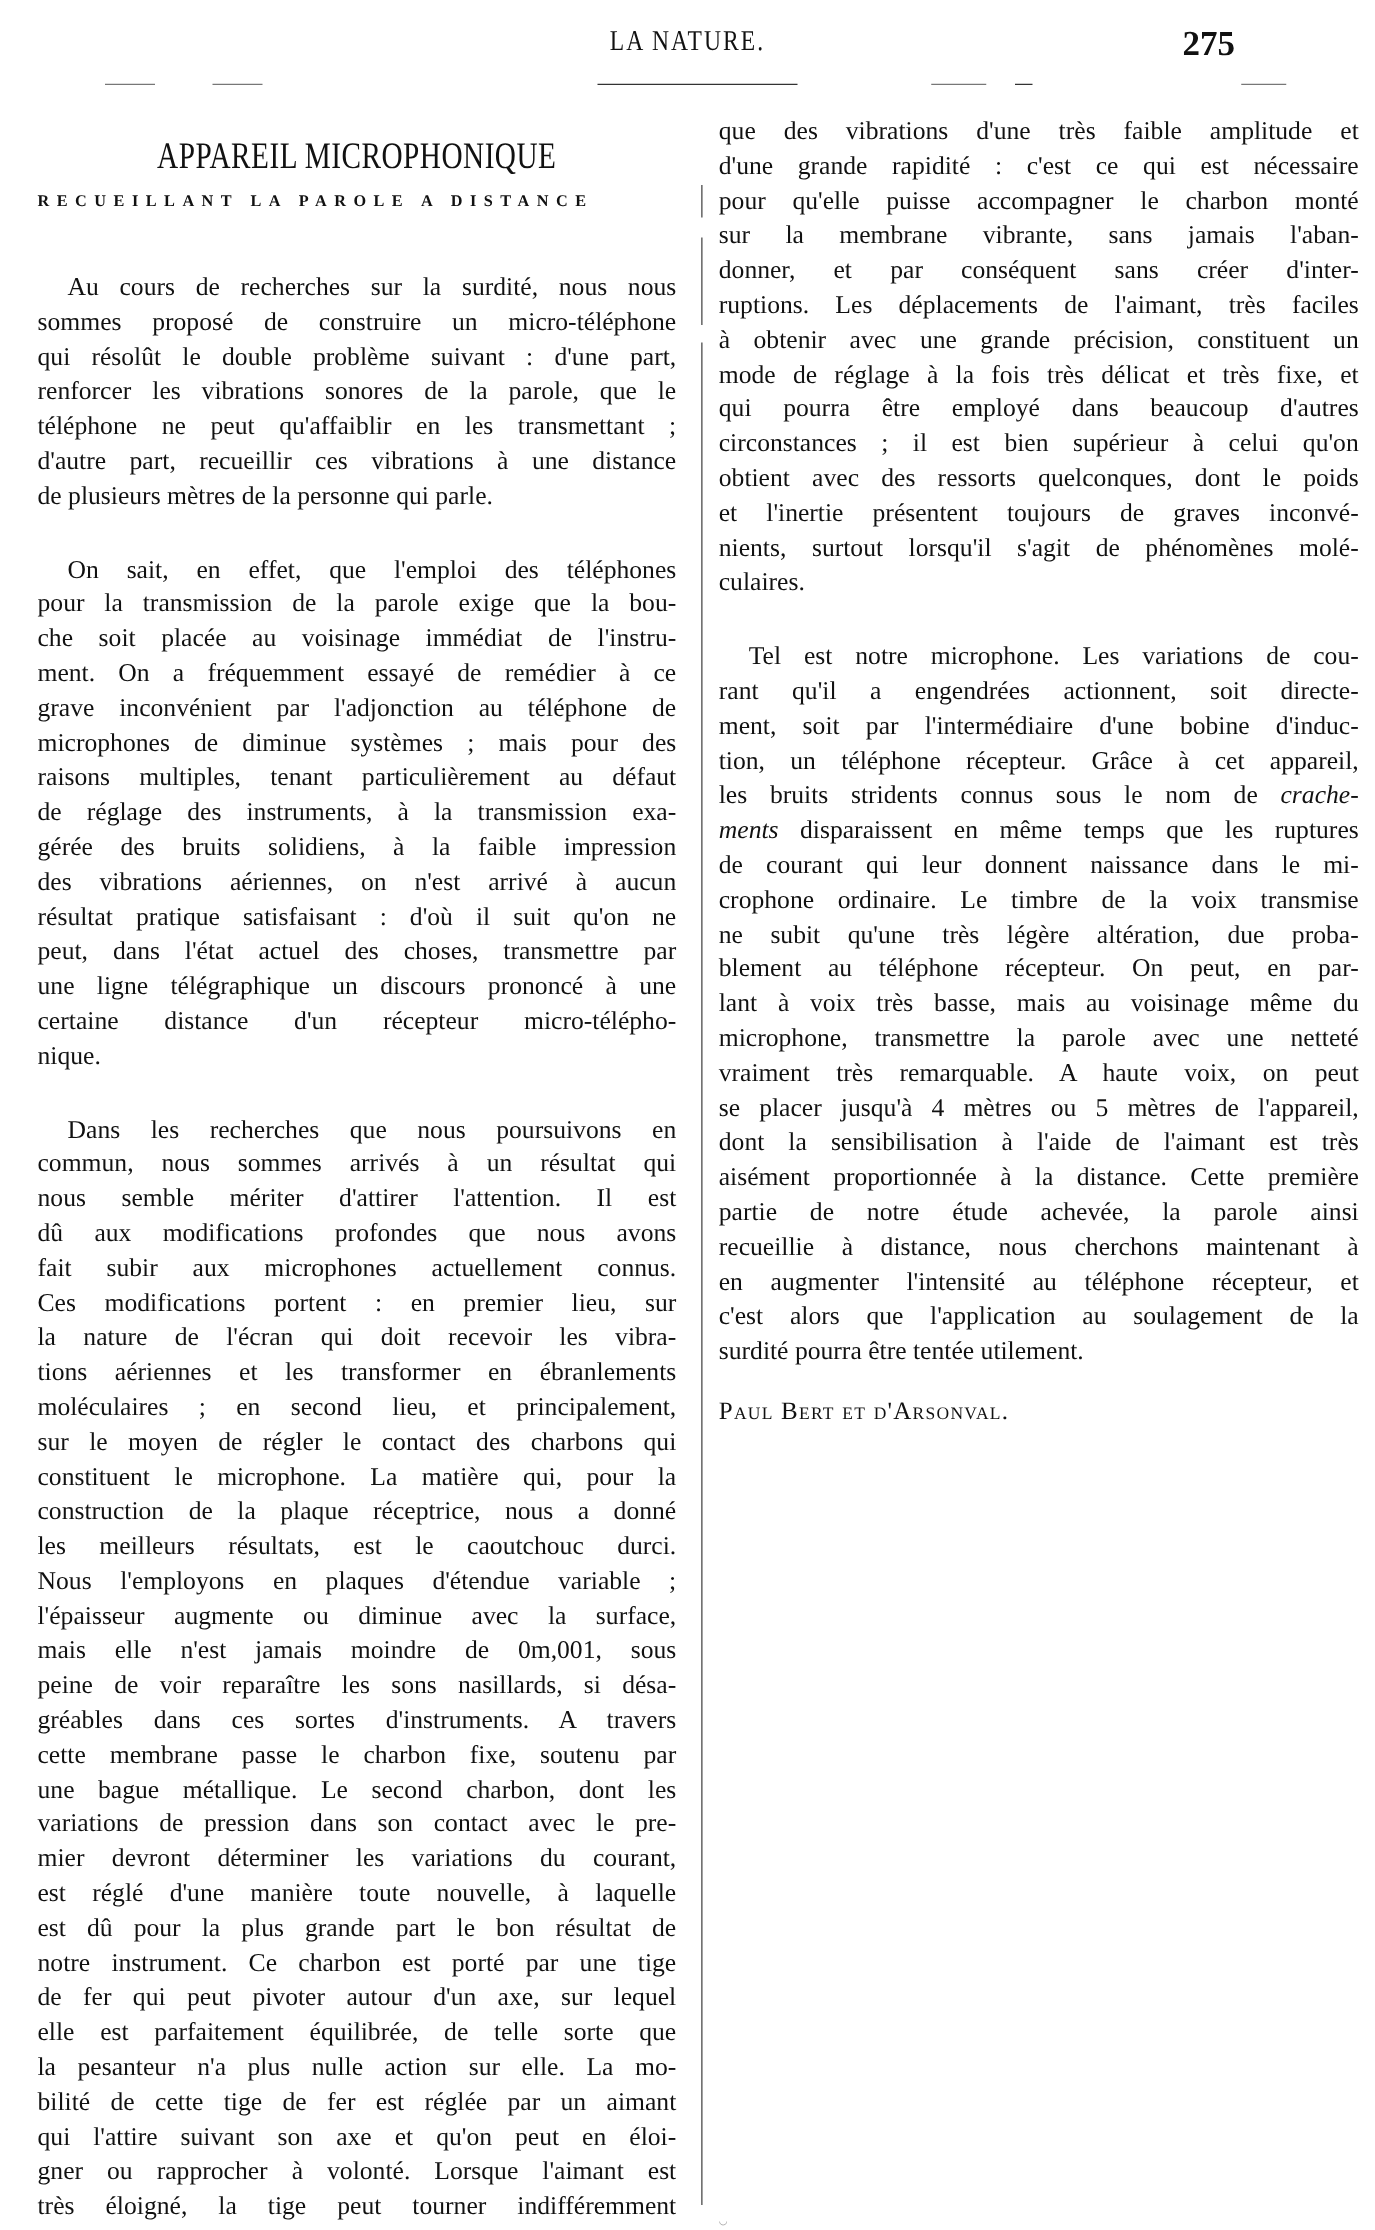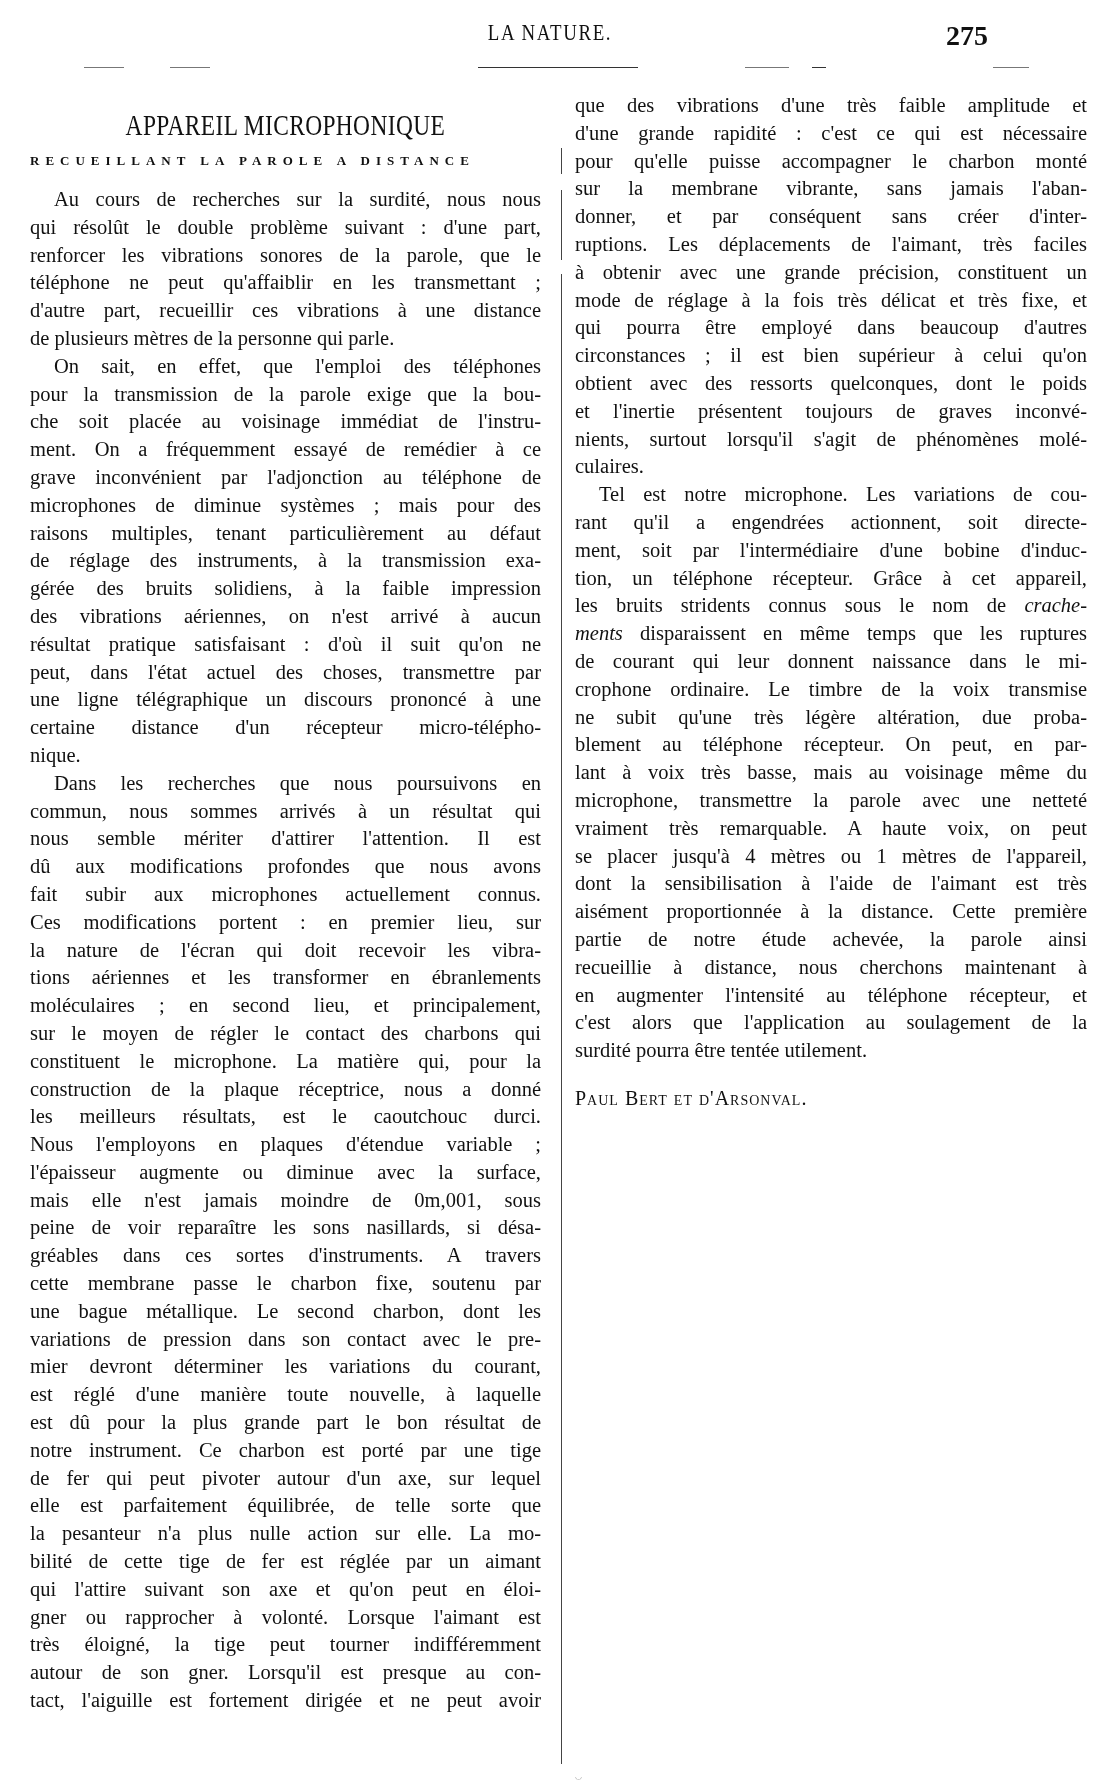--- a/index.html
+++ b/index.html
@@ -64,21 +64,21 @@
     .col-left { left: 30px; width: 511px; top: 186px; }
     .col-right { left: 575px; width: 512px; }
     .line {
       display: block;
       white-space: nowrap;
       text-align: justify;
       text-align-last: justify;
       height: 27.8px;
       overflow: visible;
     }
-    .line.indent { padding-left: 24px; }
+    .line.indent { padding-left: 24px; margin-top: 31px; }
     .line.last { text-align-last: left; }
     .article-title {
       position: absolute;
       top: 108px;
       left: 30px;
       width: 511px;
       text-align: center;
       font-size: 30px;
       letter-spacing: 0.5px;
       transform: scaleX(0.78);
@@ -131,20 +131,21 @@
 
 <div class="column-divider" style="top:148px;height:26px;"></div>
 <div class="column-divider" style="top:190px;height:70px;"></div>
 <div class="column-divider" style="top:274px;height:1490px;"></div>
 
 <div class="article-title">APPAREIL MICROPHONIQUE</div>
 <div class="article-subtitle">RECUEILLANT LA PAROLE A DISTANCE</div>
 
 <div class="column col-left" id="col-left">
     <span class="line indent">Au cours de recherches sur la surdité, nous nous</span>
+    <span class="line">sommes proposé de construire un micro-téléphone</span>
     <span class="line">qui résolût le double problème suivant : d'une part,</span>
     <span class="line">renforcer les vibrations sonores de la parole, que le</span>
     <span class="line">téléphone ne peut qu'affaiblir en les transmettant ;</span>
     <span class="line">d'autre part, recueillir ces vibrations à une distance</span>
     <span class="line last">de plusieurs mètres de la personne qui parle.</span>
     <span class="line indent">On sait, en effet, que l'emploi des téléphones</span>
     <span class="line">pour la transmission de la parole exige que la bou-</span>
     <span class="line">che soit placée au voisinage immédiat de l'instru-</span>
     <span class="line">ment. On a fréquemment essayé de remédier à ce</span>
     <span class="line">grave inconvénient par l'adjonction au téléphone de</span>
@@ -214,21 +215,21 @@
     <span class="line">tion, un téléphone récepteur. Grâce à cet appareil,</span>
     <span class="line">les bruits stridents connus sous le nom de <em>crache-</em></span>
     <span class="line"><em>ments</em> disparaissent en même temps que les ruptures</span>
     <span class="line">de courant qui leur donnent naissance dans le mi-</span>
     <span class="line">crophone ordinaire. Le timbre de la voix transmise</span>
     <span class="line">ne subit qu'une très légère altération, due proba-</span>
     <span class="line">blement au téléphone récepteur. On peut, en par-</span>
     <span class="line">lant à voix très basse, mais au voisinage même du</span>
     <span class="line">microphone, transmettre la parole avec une netteté</span>
     <span class="line">vraiment très remarquable. A haute voix, on peut</span>
-    <span class="line">se placer jusqu'à 4 mètres ou 1 mètres de l'appareil,</span>
+    <span class="line">se placer jusqu'à 4 mètres ou 5 mètres de l'appareil,</span>
     <span class="line">dont la sensibilisation à l'aide de l'aimant est très</span>
     <span class="line">aisément proportionnée à la distance. Cette première</span>
     <span class="line">partie de notre étude achevée, la parole ainsi</span>
     <span class="line">recueillie à distance, nous cherchons maintenant à</span>
     <span class="line">en augmenter l'intensité au téléphone récepteur, et</span>
     <span class="line">c'est alors que l'application au soulagement de la</span>
     <span class="line last">surdité pourra être tentée utilement.</span>
     <span class="signature">Paul Bert et d'Arsonval.</span>
   </div>
 

